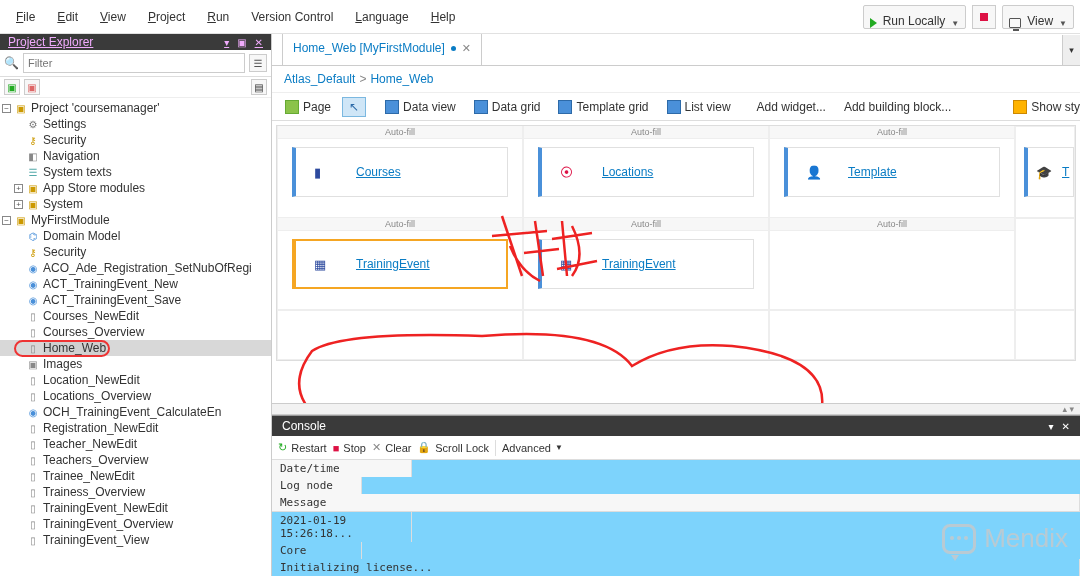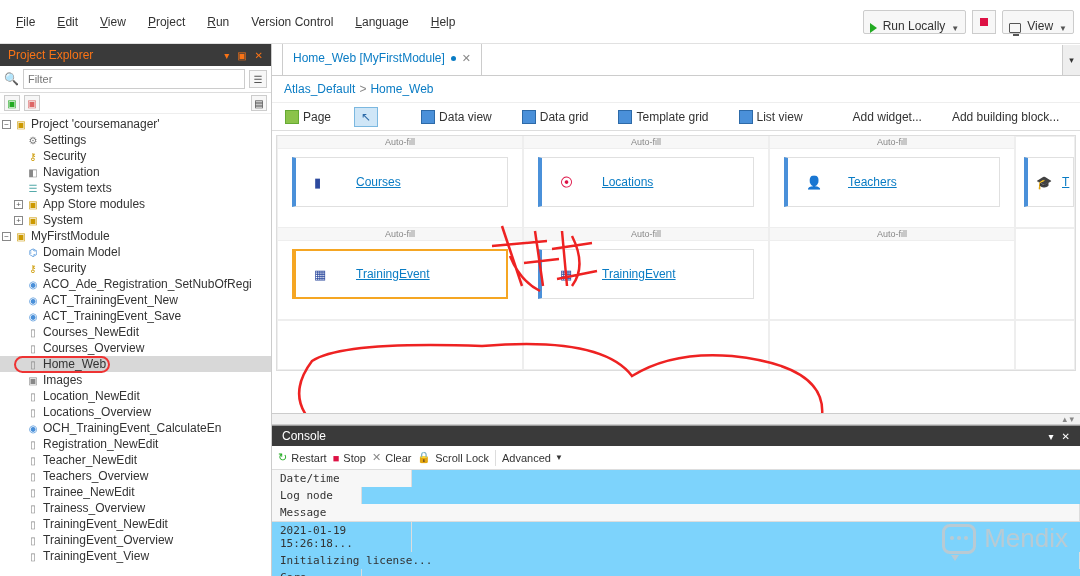--- a/index.html
+++ b/index.html
@@ -1,37 +1,37 @@
 <!DOCTYPE html>
 <html><head>
 <meta charset="utf-8">
 <style>
 * { box-sizing: border-box; font-family: "Segoe UI", Tahoma, sans-serif; }
 body { margin:0; padding:0; font-size:12px; color:#333; background:#fff; width:1080px; height:576px; overflow:hidden; position:relative; }
 
 
-.menubar { display:flex; align-items:center; height:44px; border-bottom:1px solid #e1e1e1; padding:0 6px; gap:2px; }
+.menubar { display:flex; align-items:center; height:34px; border-bottom:1px solid #e1e1e1; padding:0 6px; gap:2px; }
 .menubar .mitem { padding:4px 10px; cursor:default; }
 .menubar .mitem u { text-decoration:underline; }
 .right-tools { margin-left:auto; display:flex; align-items:center; gap:6px; }
 .btn-drop { display:flex; align-items:flex-end; height:24px; border:1px solid #ccc; background:#f7f7f7; border-radius:2px; padding:0 6px; gap:6px; }
 .btn-drop .arrow { font-size:8px; color:#555; }
 .btn-stop { width:24px; height:24px; border:1px solid #ccc; background:#f7f7f7; display:flex; align-items:center; justify-content:center; }
 .sq-red { width:8px; height:8px; background:#d14; }
 .tri-green { width:0;height:0;border-left:7px solid #2a2;border-top:5px solid transparent;border-bottom:5px solid transparent; }
 .mon { width:12px;height:10px;border:1.5px solid #555;border-radius:1px;position:relative; }
 .mon:after{content:'';position:absolute;left:3px;top:10px;width:6px;height:2px;background:#555;}
 
 
 .body { display:flex; height:calc(100% - 34px); }
 .left { width:272px; border-right:1px solid #ccc; display:flex; flex-direction:column; }
 .right { flex:1; display:flex; flex-direction:column; overflow:hidden; }
 
 
-.pe-hd { background:#3a3a3a; color:#f97316; height:22px; display:flex; align-items:center; padding:0 8px; font-size:12px; }
+.pe-hd { background:#3a3a3a; color:#f0abfc; height:16px; display:flex; align-items:center; padding:0 8px; font-size:12px;text-decoration:underline; }
 .pe-hd .icons { margin-left:auto; display:flex; gap:8px; font-size:10px; }
 .filter { display:flex; align-items:center; padding:3px 4px; border-bottom:1px solid #ddd; gap:4px; }
 .filter input { flex:1; height:20px; border:1px solid #ccc; padding:0 4px; font-size:11px; color:#888; }
 .filter .tb { width:18px;height:18px;border:1px solid #ccc;background:#f7f7f7;display:flex;align-items:center;justify-content:center;font-size:10px;color:#555;}
 .tb-row { display:flex; padding:2px 4px; gap:4px; border-bottom:1px solid #eee; }
 .tb-row .tb-sm{width:16px;height:16px;background:#f7f7f7;border:1px solid #ccc;display:flex;align-items:center;justify-content:center;font-size:10px;}
 
 
 .tree { flex:1; overflow:auto; padding:2px 0; }
 .tn { display:flex; align-items:center; height:16px; padding:0 2px; gap:3px; white-space:nowrap; }
@@ -56,21 +56,21 @@
 .tabs { display:flex; height:32px; border-bottom:1px solid #ccc; align-items:flex-end; }
 .tab { height:30px; padding:17px 10px; display:flex; align-items:center; gap:6px; border:1px solid #ccc; border-bottom:none; background:#fff; color:#0a7cc4; font-size:12px; }
 .tab .dot{width:5px;height:5px;border-radius:50%;background:#0a7cc4;}
 .tab .x{color:#888;font-size:11px;}
 .tabs .endarrow{margin-left:auto;width:18px;height:30px;background:#eee;border-left:1px solid #ccc;display:flex;align-items:center;justify-content:center;font-size:9px;}
 
 .crumbs { padding:6px 12px; color:#0a7cc4; font-size:12px; border-bottom:1px solid #eee; }
 .crumbs .sep{color:#888;margin:0 4px;}
 
 
-.tbar { display:flex; align-items:center; height:28px; border-bottom:1px solid #ddd; padding:0 6px; gap:16px; overflow:hidden; white-space:nowrap; }
+.tbar { display:flex; align-items:center; height:28px; border-bottom:1px solid #ddd; padding:0 6px; gap:4px; overflow:hidden; white-space:nowrap; }
 .tbtn { display:flex; align-items:center; gap:4px; padding:2px 6px; border:1px solid transparent; font-size:12px; }
 .tbtn.sel { background:#cfe6f7; border:1px solid #7bb8e0; }
 .tbtn .ti { width:14px;height:14px;background:#8bc34a;border:1px solid #6a3;}
 .tbtn .ti.b{background:#4a90d9;border-color:#2d6aa8;}
 .tbtn .ti.y{background:#ffb300;border-color:#c80;}
 .tbar .vsep{width:1px;height:20px;background:#ddd;margin:0 2px;}
 .tbar .stretch{flex:0 0 40px;}
 
 
 .canvas { flex:1; overflow:auto; background:#fff; padding:4px 4px 0 4px; position:relative; }
@@ -357,21 +357,21 @@
               <div class="af">Auto-fill</div>
             <div class="card">
                 <span class="cicon" style="color:#d14">⦿</span>
                 <a>Locations</a>
               </div>
             </div>
           <div class="cell">
               <div class="af">Auto-fill</div>
             <div class="card">
                 <span class="cicon">👤</span>
-                <a>Teachers</a>
+                <a>Template</a>
               </div>
             </div>
           <div class="cell last">
             <div class="card" style="margin:20px 0 20px 8px;padding-left:8px;gap:12px">
                 <span class="cicon">🎓</span>
                 <a>T</a>
               </div>
             </div>
         </div>
         <div class="row">
@@ -444,22 +444,22 @@
             <span style="font-size:8px">▼</span>
           </span>
       </div>
       <div class="c-tbl">
         <div class="c-col hd c1">Date/time</div>
         <div class="c-col hd c2">Log node</div>
         <div class="c-col hd c3">Message</div>
       </div>
       <div class="c-tbl" style="border-bottom:none">
         <div class="c-col c1">2021-01-19 15:26:18...</div>
+        <div class="c-col c2">Core</div>
         <div class="c-col c3">Initializing license...</div>
-        <div class="c-col c2">Core</div>
       </div>
     </div>
   </div>
 </div>
 
 <div class="wm">
   <span class="bub">
       <span class="dots">
         <i></i>
         <i></i>

